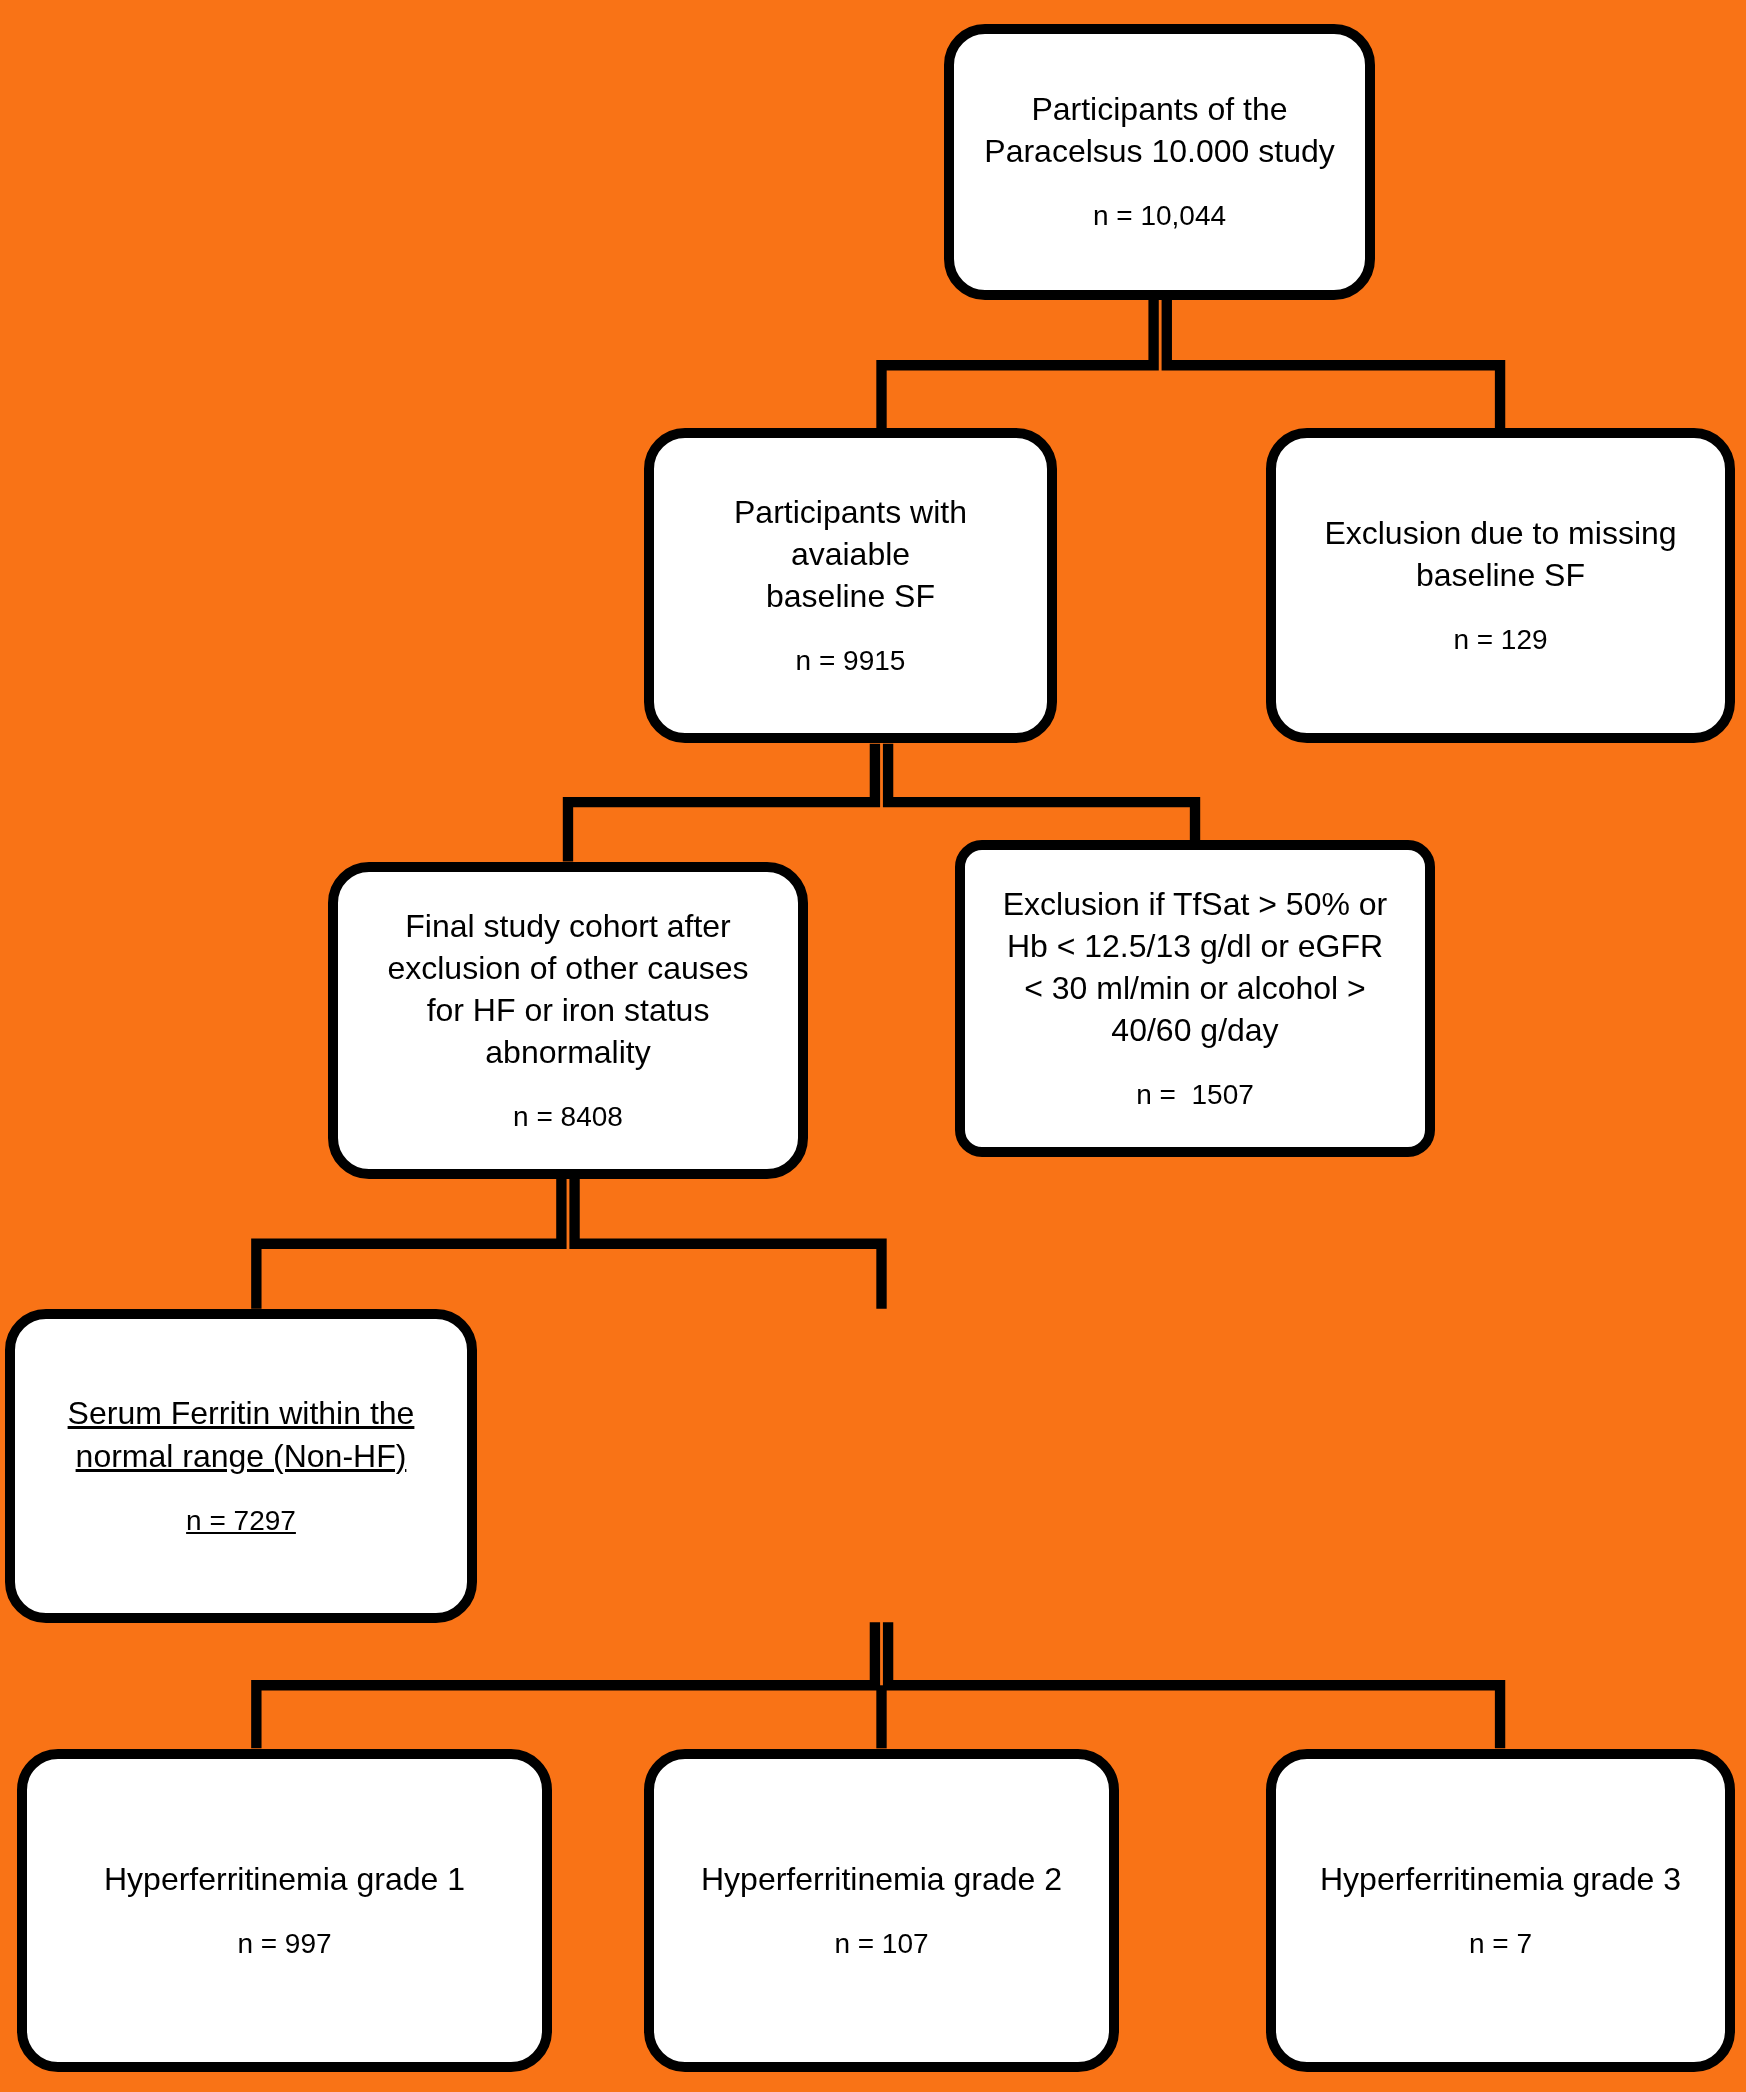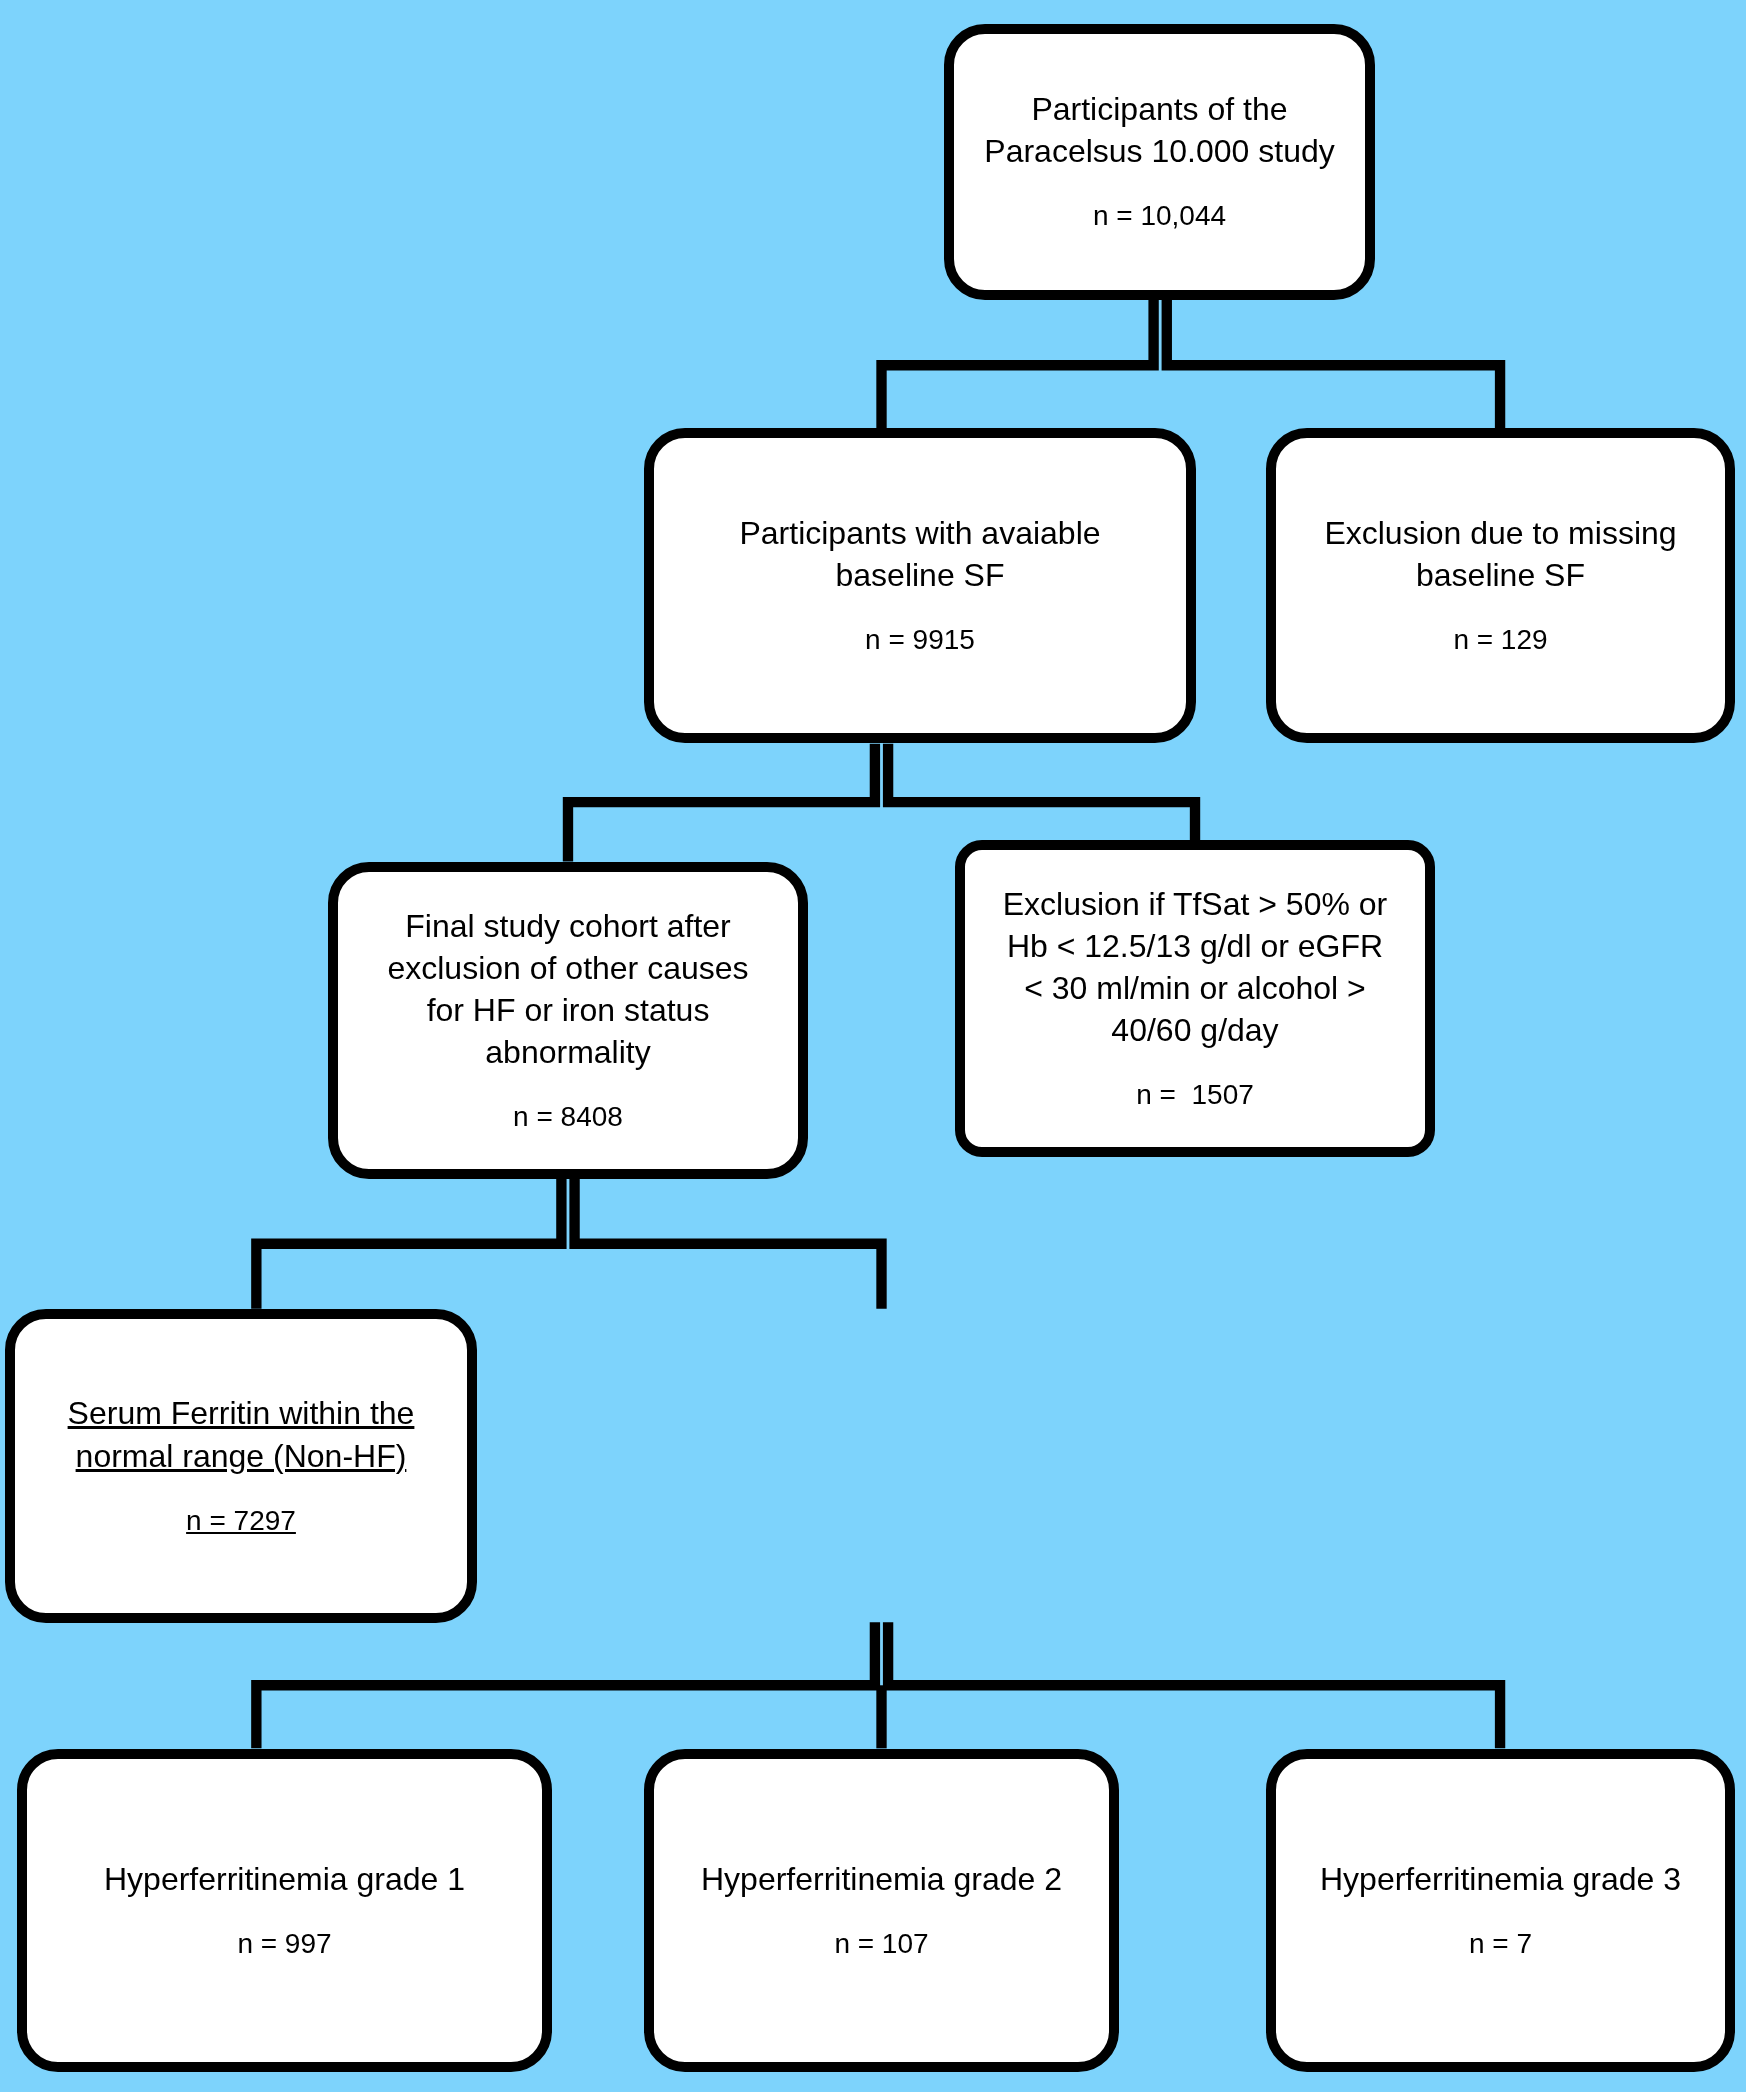--- a/index.html
+++ b/index.html
@@ -1,20 +1,20 @@
 <!DOCTYPE html>
 <html style="font-size:15px"><head>
 <meta charset="utf-8">
 <style>
   html, body { margin: 0; padding: 0; background: #ffffff; }
   .canvas {
     position: relative;
     width: 1747px;
     height: 2092px;
-    background: #7dd3fc;
+    background: #f97316;
     font-family: "Liberation Sans", sans-serif;
     color: #000000;
     overflow: hidden;
   }
   .connector-layer {
     position: absolute;
     left: 0; top: 0;
     width: 1747px; height: 2092px;
   }
   .connector-layer path {
@@ -43,21 +43,21 @@
     line-height: 1.32;
   }
   .node-n {
     white-space: pre;
     font-size: 28px;
     line-height: 1.32;
     margin-top: 26px;
   }
   
   .n-top      { left: 944px; top: 23.5px;   width: 431px; height: 276px; }
-  .n-baseline { left: 644px;  top: 428px;  width: 552px; height: 315px; }
+  .n-baseline { left: 644px;  top: 428px;  width: 413px; height: 315px; }
   .n-excl1    { left: 1266px; top: 428px;  width: 469px; height: 315px; }
   .n-final    { left: 328px;  top: 862px;  width: 480px; height: 317px; }
   .n-excl2    { left: 955px; top: 840px;  width: 480px; height: 317px; border-radius: 27px; }
   .n-nonhf    { left: 5px;   top: 1309px; width: 472px; height: 314px; text-decoration: underline; }
   .n-hf       { left: 644px;  top: 1309px; width: 475px; height: 314px; }
   .n-g1       { left: 17px;   top: 1749px; width: 535px; height: 323px; }
   .n-g2       { left: 644px;  top: 1749px; width: 475px; height: 323px; }
   .n-g3       { left: 1266px; top: 1749px; width: 469px; height: 323px; }
 </style>
 </head>

